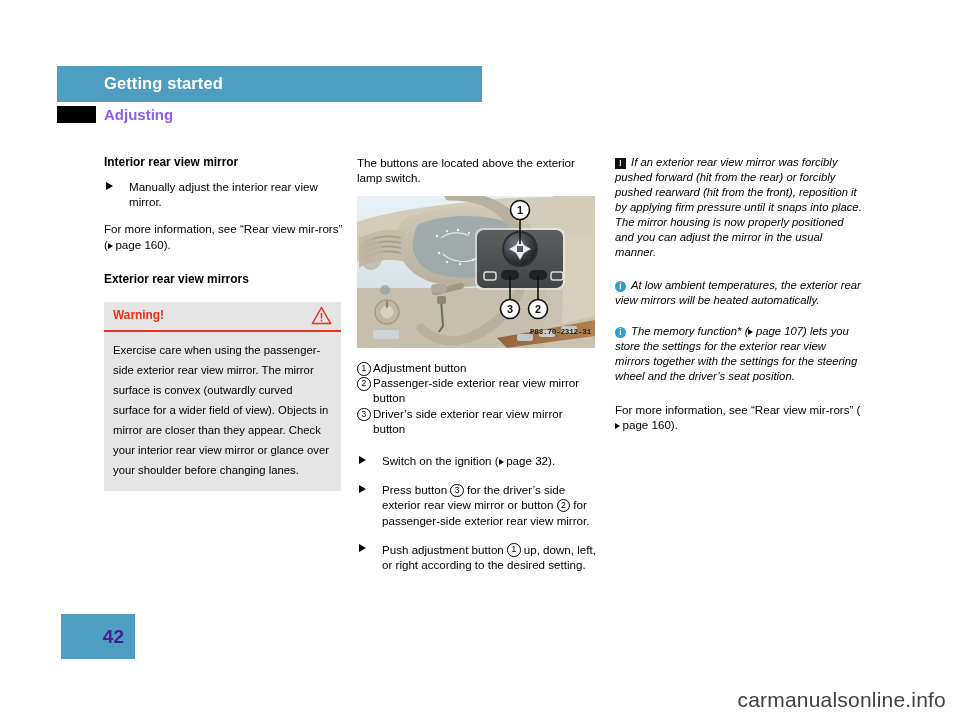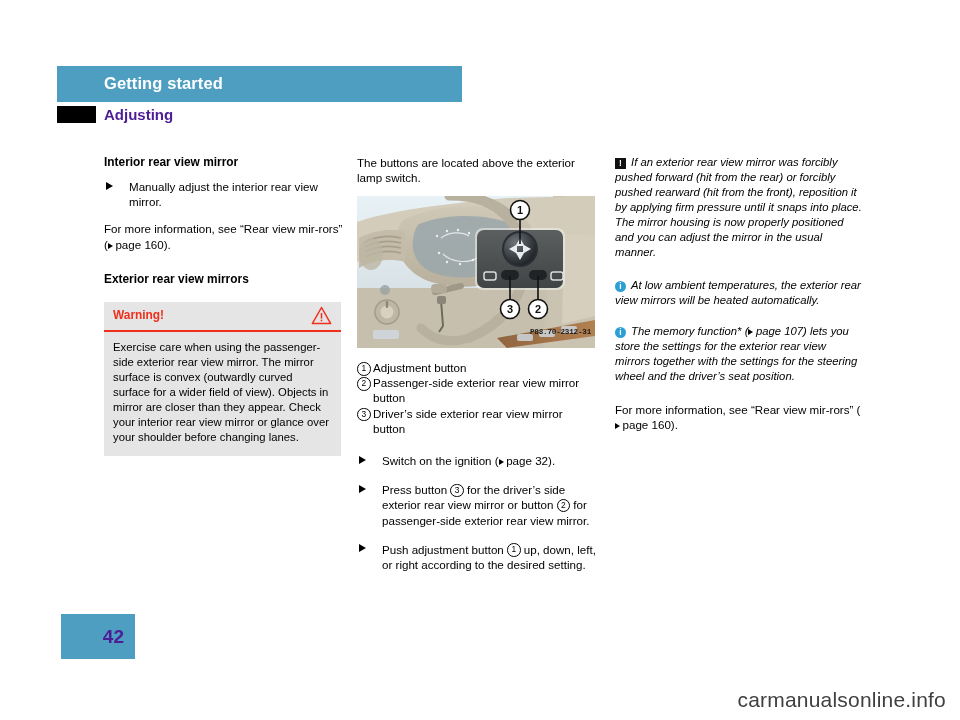--- a/index.html
+++ b/index.html
@@ -10,31 +10,32 @@
     color:#000000;
     overflow:hidden;
     position:relative;
   }
   .page{position:absolute;inset:0;}
 
   
   .chapter-bar{
     position:absolute;left:57px;top:66px;width:405px;height:36px;
     background:#4d9ec0;
+    padding-left:20px;
   }
   .chapter-bar .label{
     position:absolute;left:47px;top:8px;
     font-size:16.5px;font-weight:bold;color:#ffffff;letter-spacing:.1px;
   }
   .black-tab{
     position:absolute;left:57px;top:106px;width:39px;height:17px;background:#000000;
   }
   .section-title{
     position:absolute;left:104px;top:106px;
-    font-size:15px;font-weight:bold;color:#4c1d95;
+    font-size:15px;font-weight:bold;color:#8b5cf6;
   }
 
   
   .col{position:absolute;top:155px;font-size:11.6px;line-height:15.2px;}
   .col-left{left:104px;width:245px;}
   .col-mid{left:357px;width:240px;}
   .col-right{left:615px;width:248px;}
 
   h3.sub{
     font-size:11.9px;font-weight:bold;margin:0 0 9px 0;line-height:15px;
@@ -81,21 +82,21 @@
   .warning-head .wtitle{
     position:absolute;left:9px;top:6px;
     font-size:11.9px;font-weight:bold;color:#f0301c;
   }
   .warning-head .wicon{
     position:absolute;right:9px;top:4px;
   }
   .warning-rule{height:2px;background:#f0301c;margin:0;}
   .warning-body{
     padding:8px 9px 11px 9px;
-    font-size:11.3px;line-height:15.0px;color:#000;
+    font-size:11.3px;line-height:20px;color:#000;
   }
 
   
   .figure{
     position:absolute;left:357px;top:196px;width:238px;height:152px;
     overflow:hidden;background:#c9c2ae;
   }
   .fig-code{
     position:absolute;right:4px;bottom:12px;
     font-family:"Liberation Mono", monospace;

